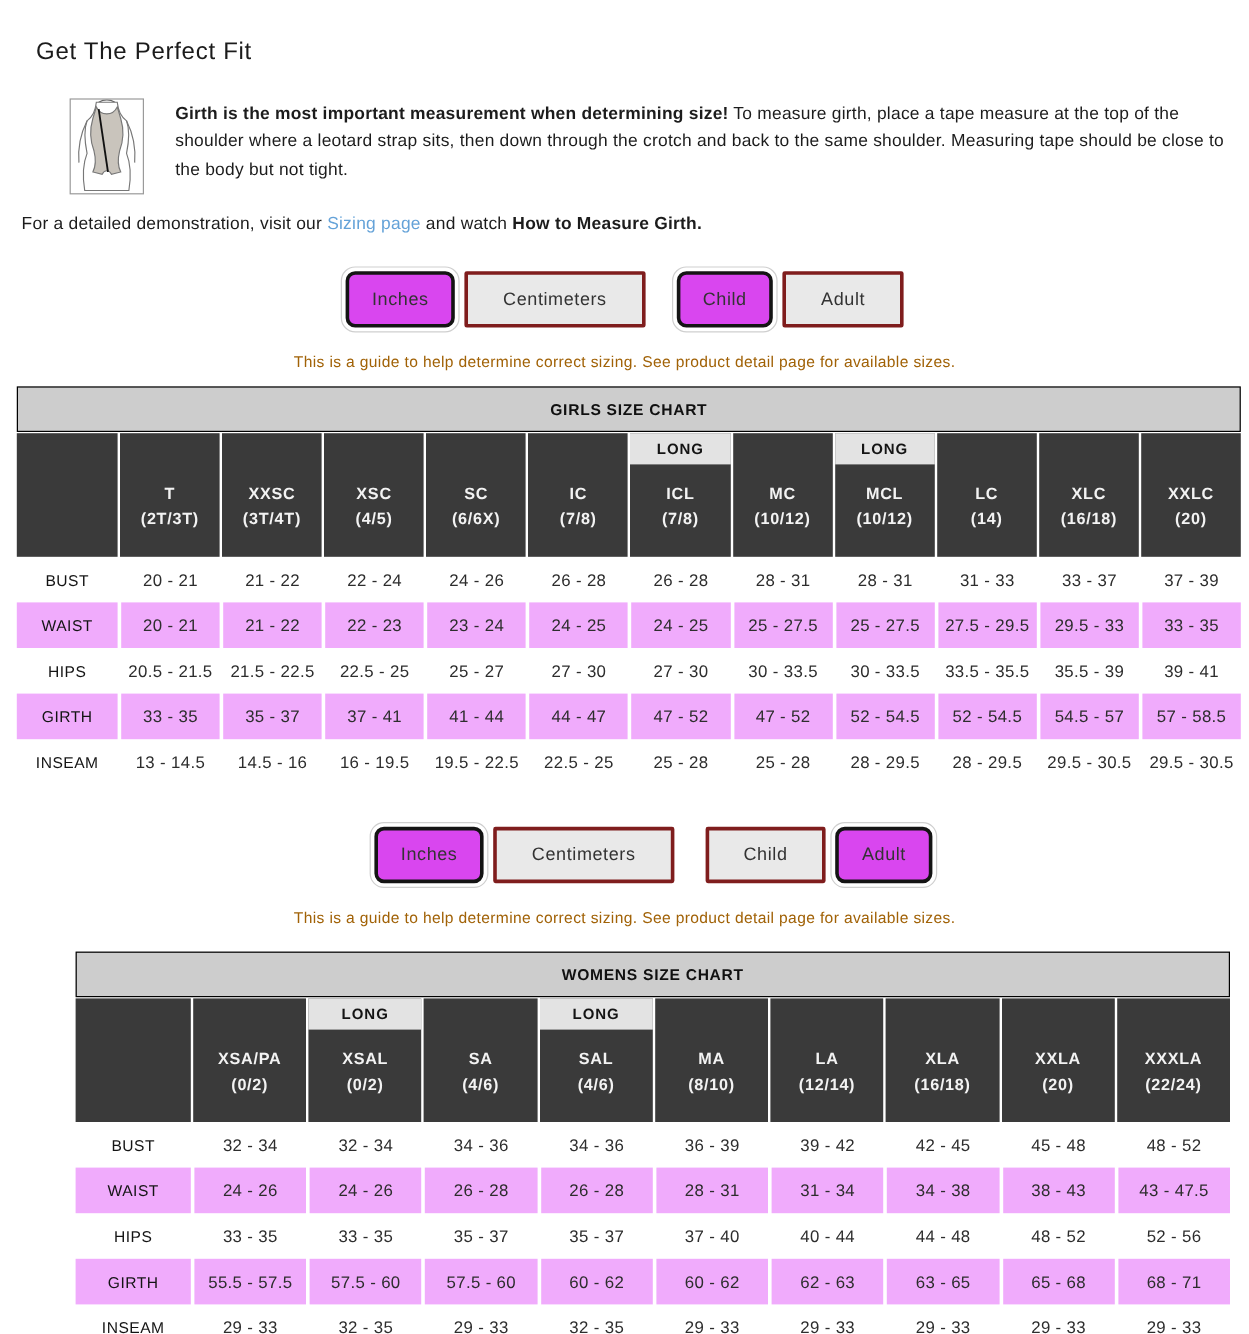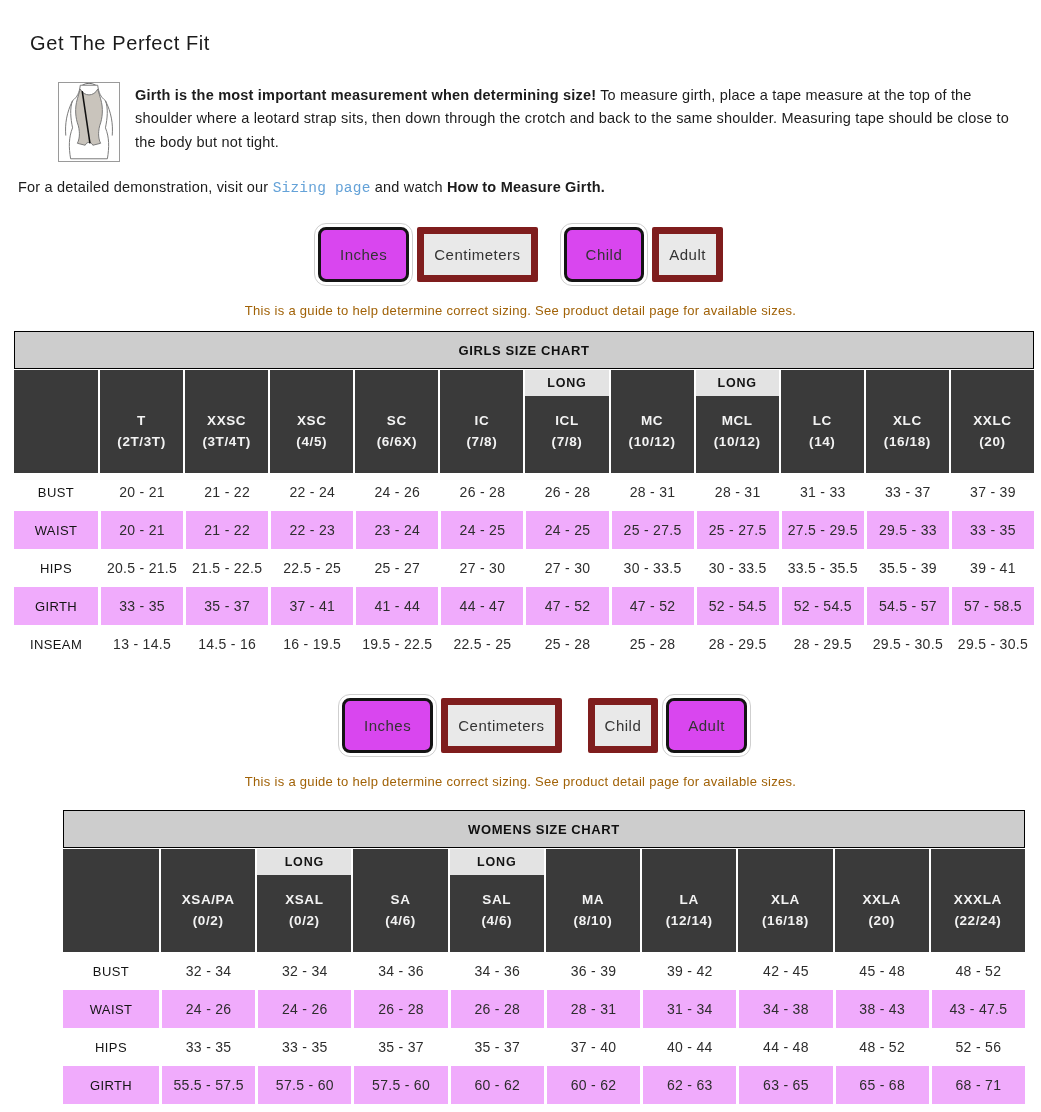--- a/index.html
+++ b/index.html
@@ -11,38 +11,38 @@
   }
   .page { width:1041px; position:relative; }
 
   
   .page-title {
     margin:32px 0 0 30px;
     font-size:20px; font-weight:500; letter-spacing:0.6px; color:#1b1b1b;
   }
 
   
-  .intro { display:flex; gap:15px; margin:27px 14px 0 18px; align-items:flex-start;padding-left:40px; }
+  .intro { display:flex; gap:26px; margin:27px 14px 0 18px; align-items:flex-start;padding-left:40px; }
   .icon-box { width:62px; height:80px; border:1px solid #9a9a9a; flex-shrink:0; background:#fff; }
   .icon-box svg { display:block; width:100%; height:100%; }
   .intro-text { font-size:14.5px; line-height:1.62; color:#1c1c1c; padding-top:2px; }
   .b { font-weight:bold; }
 
   .demo-line { margin:17px 0 0 18px; font-size:14.5px; color:#1c1c1c; }
-  .link { color:#64a2d8; cursor:pointer;font-family:Liberation Mono, monospace; }
+  .link { color:#64a2d8; cursor:pointer; }
 
   
   .toggles { display:flex; justify-content:center; gap:26px; margin-top:31px; }
   .toggles.shifted { transform:translateX(24px); }
   .btn-pair { display:flex; gap:8px; }
   .btn {
     font-family:"Liberation Sans", sans-serif;
     font-size:15px; letter-spacing:0.5px; color:#333;
-    background:#e9e9e9; border:7px solid #7f1d1d; border-radius:2px;
-    padding:13px 10px; cursor:pointer; line-height:1;
+    background:#e9e9e9; border:3px solid #7f1d1d; border-radius:2px;
+    padding:13px 29px; cursor:pointer; line-height:1;
   }
   .btn.sel {
     background:#d946ef; border:3px solid #141414; border-radius:8px;
     padding:11px 19px; outline:1px solid #cfcfcf; outline-offset:3px;
   }
 
   .guide-note { text-align:center; margin-top:21px; font-size:13px; color:#a16207; letter-spacing:0.3px; }
   .toggles.shifted + .guide-note { }
 
   

